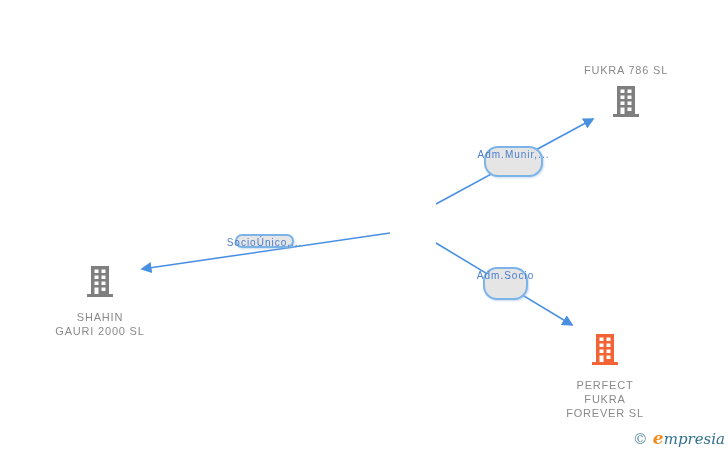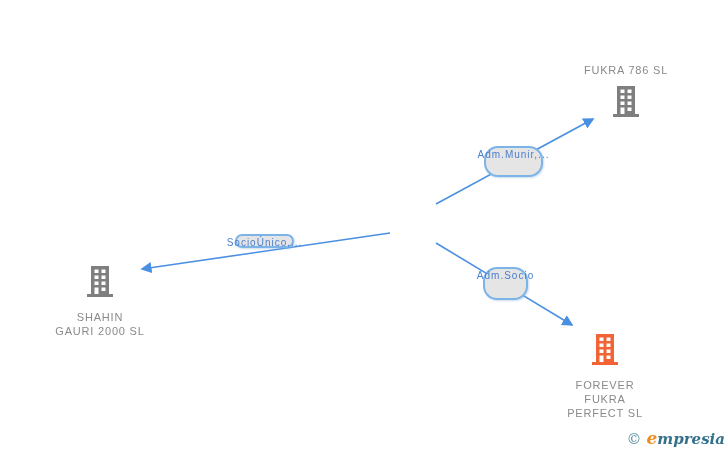--- a/index.html
+++ b/index.html
@@ -63,21 +63,21 @@
     bottom: 2px;
     font-family: "DejaVu Serif", serif;
     font-style: italic;
     font-size: 15px;
     line-height: 18px;
     white-space: nowrap;
     cursor: pointer;
   }
   .brand-copy { color: #5b8fa3; font-style: normal; margin-right: 5px; }
   .brand-initial { color: #f08c1e; font-weight: bold; font-size: 17px; }
-  .brand-rest { color: #33708c; font-weight: bold; }
+  .brand-rest { color: #33708c; }
 </style>
 </head>
 <body>
 
 <div class="canvas">
 
   <svg class="edges-svg">
     <defs>
       <marker id="arrow" viewBox="0 0 10 10" refX="8.5" refY="5" markerWidth="7" markerHeight="7" orient="auto-start-reverse">
         <path d="M0,0 L10,5 L0,10 z" fill="#4a90e2"></path>
@@ -137,23 +137,23 @@
         <rect x="14.5" y="3.5" width="4" height="3.5" fill="#ffffff"></rect>
         <rect x="7.5" y="9.5" width="4" height="3.5" fill="#ffffff"></rect>
         <rect x="14.5" y="9.5" width="4" height="3.5" fill="#ffffff"></rect>
         <rect x="7.5" y="15.5" width="4" height="3.5" fill="#ffffff"></rect>
         <rect x="14.5" y="15.5" width="4" height="3.5" fill="#ffffff"></rect>
         <rect x="14.5" y="21.5" width="4" height="3.5" fill="#ffffff"></rect>
         <rect x="7.5" y="21.5" width="4" height="6.5" fill="#ffffff"></rect>
       </svg>
     </span>
     <div class="node-label icon-below-gap">
-      <div>FOREVER</div>
+      <div>PERFECT</div>
       <div>FUKRA</div>
-      <div>PERFECT SL</div>
+      <div>FOREVER SL</div>
     </div>
   </div>
 
   <div class="edge-label" style="left: 484px; top: 146px; width: 59px; height: 31px;">
     <div>Adm.</div>
     <div>Munir,...</div>
   </div>
 
   <div class="edge-label" style="left: 235px; top: 234px; width: 59px; height: 14px;">
     <div>Socio</div>

